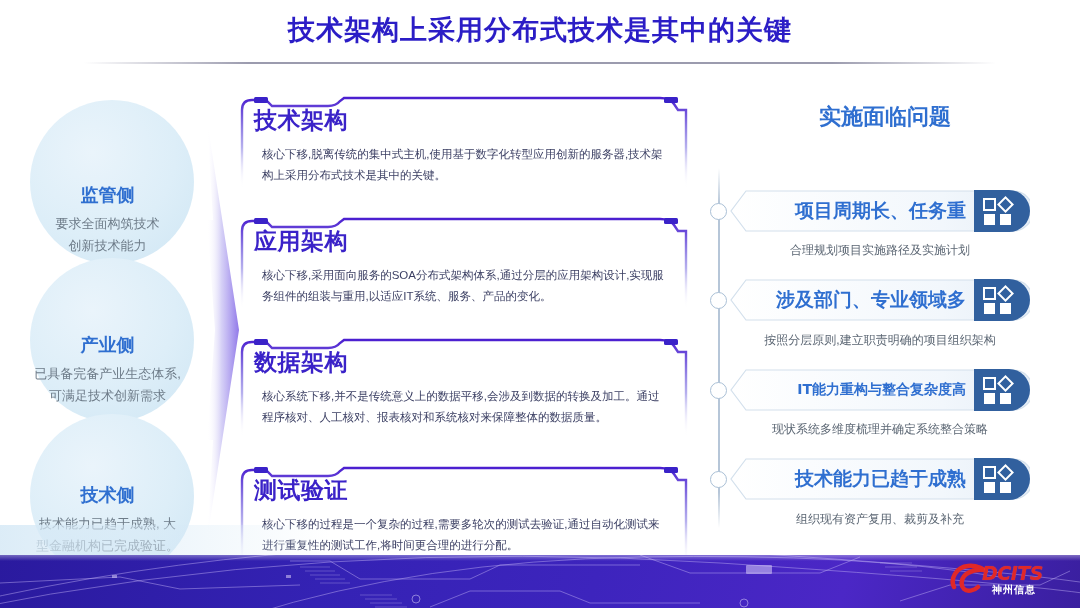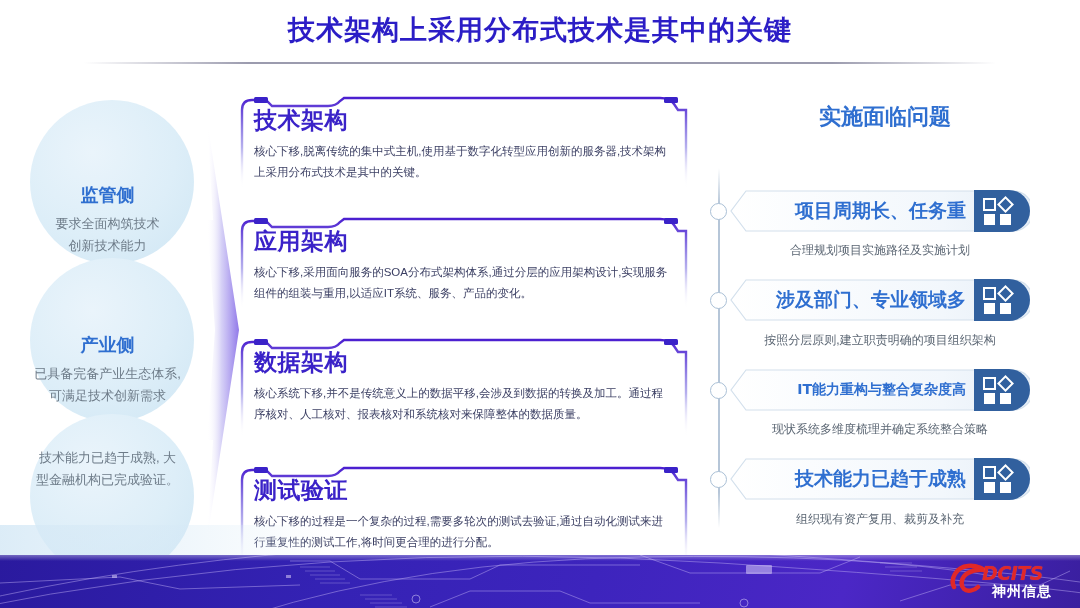--- a/index.html
+++ b/index.html
@@ -45,21 +45,21 @@
   .ribbon{position:absolute;left:193px;top:120px;width:48px;height:420px;}
 
   
   .cards{position:absolute;left:240px;top:96px;width:448px;}
   .card{position:relative;margin-bottom:9px;padding:9px 14px 10px 14px;}
   .card-border{position:absolute;inset:0;pointer-events:none;}
   .card h3{
     margin:0 0 5px 0;font-size:23px;font-weight:bold;color:#3A22C8;
     letter-spacing:0.5px;font-family:"DejaVu Sans","Liberation Sans",sans-serif;
   }
-  .card p{margin:0;font-size:11.5px;line-height:21px;color:#3b3f63;}
+  .card p{margin:8px;font-size:11.5px;line-height:21px;color:#3b3f63;}
   .c1{height:93px;}
   .c2{height:93px;}
   .c3{height:100px;}
   .c4{height:100px;}
 
   
   .right-col{position:absolute;left:700px;top:96px;width:370px;height:460px;}
   .right-title{
     position:absolute;top:6px;left:0;width:370px;text-align:center;
     font-size:22px;font-weight:bold;color:#2F6FD0;
@@ -90,21 +90,21 @@
 
   
   .banner{position:absolute;left:0;bottom:0;width:1080px;height:53px;overflow:hidden;
           background:linear-gradient(105deg,#2a1a9e 0%,#3422b4 30%,#3d24bd 55%,#4b27c6 78%,#3a1f9f 100%);}
   .banner svg{position:absolute;inset:0;}
   .logo{position:absolute;right:14px;top:6px;width:118px;height:42px;}
   .logo-text{position:absolute;left:34px;top:1px;font-size:19px;font-weight:bold;
              font-style:italic;color:#e02828;letter-spacing:-0.5px;
              font-family:"DejaVu Sans","Liberation Sans",sans-serif;
              text-shadow:0 0 1px rgba(255,120,120,.5);}
-  .logo-cn{position:absolute;left:44px;top:22px;font-size:14px;font-weight:bold;color:#ffffff;
+  .logo-cn{position:absolute;left:44px;top:22px;font-size:10px;font-weight:bold;color:#ffffff;
            letter-spacing:1px;font-family:Liberation Sans, sans-serif;}
   .logo-swoosh{position:absolute;left:0;top:2px;width:40px;height:34px;}
   .banner-fade{position:absolute;left:0;top:0;width:1080px;height:6px;
                background:linear-gradient(to bottom,rgba(255,255,255,.35),rgba(255,255,255,0));}
   
   .wash{position:absolute;left:0;bottom:53px;width:330px;height:30px;
         background:linear-gradient(to right,rgba(214,233,246,.85),rgba(214,233,246,0));}
 </style>
 </head>
 <body>
@@ -127,20 +127,21 @@
       <div class="lg-line">创新技术能力</div>
     </div>
 
     <div class="lgroup lg2">
       <div class="lg-title">产业侧</div>
       <div class="lg-line">已具备完备产业生态体系,</div>
       <div class="lg-line">可满足技术创新需求</div>
     </div>
 
     <div class="lgroup lg3">
+      <div class="lg-title">技术侧</div>
       <div class="lg-line">技术能力已趋于成熟, 大</div>
       <div class="lg-line">型金融机构已完成验证。</div>
     </div>
   </div>
 
   <svg class="ribbon" viewBox="0 0 48 420">
     <defs>
       <linearGradient id="rg" x1="0" y1="0" x2="1" y2="0">
         <stop offset="0%" stop-color="#ffffff" stop-opacity="0"></stop>
         <stop offset="45%" stop-color="#cfc9f5" stop-opacity="0.85"></stop>

